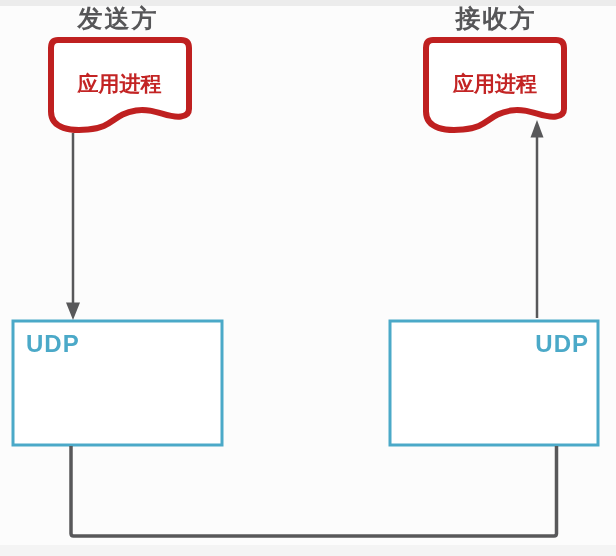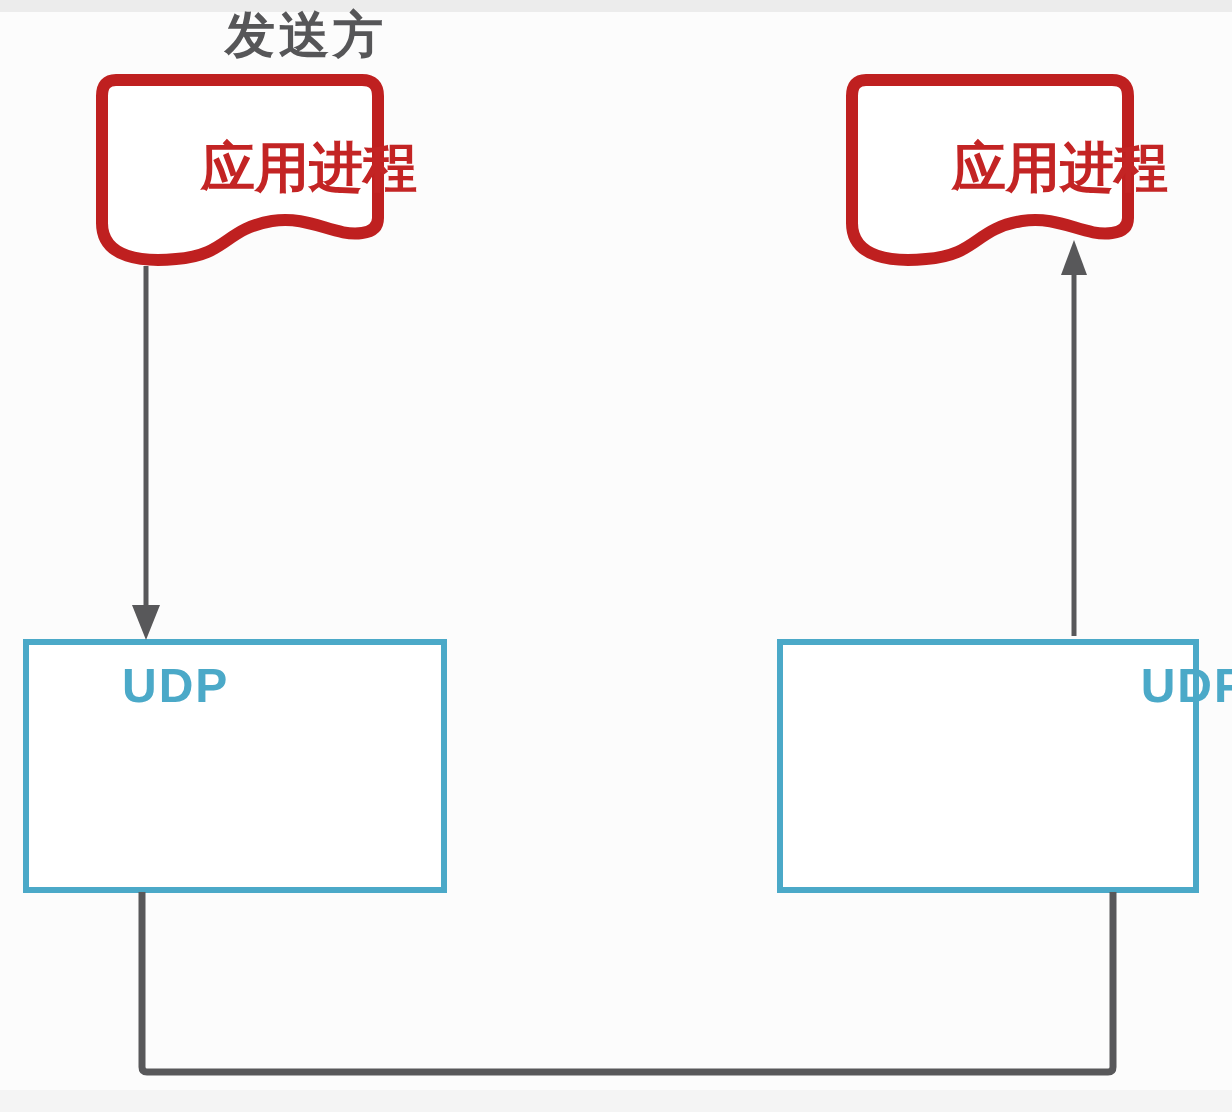--- a/index.html
+++ b/index.html
@@ -12,28 +12,28 @@
   }
   .edge-strip-top{
     position:absolute;left:0;top:0;width:616px;height:6px;
     background:#ececec;
   }
   .edge-strip-bottom{
     position:absolute;left:0;top:545px;width:616px;height:11px;
     background:#f4f4f4;
   }
   #diagram-svg{position:absolute;left:0;top:0;}
-  .label{position:absolute;text-align:center;white-space:nowrap;margin-left:35px;}
+  .label{position:absolute;text-align:center;white-space:nowrap;}
   .role-label{
     font-size:25px;font-weight:bold;line-height:30px;
     letter-spacing:2px;
     color:var(--label-gray,#565658);
   }
   .process-label{
-    font-size:27px;font-weight:bold;line-height:30px;
+    font-size:21px;font-weight:bold;line-height:30px;
     color:var(--process-text-red,#c32424);
   }
   .udp-label{
     font-size:24px;font-weight:bold;line-height:30px;
     letter-spacing:1px;
     color:var(--udp-teal,#4ba9c8);
   }
 </style>
 </head>
 <body>
@@ -65,20 +65,21 @@
     <g>
       <line x1="537" y1="318" x2="537" y2="135" stroke="#58585a" stroke-width="2.5"></line>
       <polygon points="537,120 530.5,137.5 543.5,137.5" fill="#58585a"></polygon>
     </g>
 
     <path d="M71,446 L71,533.5 Q71,536 73.5,536 L554,536 Q556.5,536 556.5,533.5 L556.5,446" fill="none" stroke="#58585a" stroke-width="3.5" stroke-linejoin="round"></path>
   </svg>
 
   <div class="label role-label" style="left:18px;top:3px;width:200px;">发送方</div>
 
+  <div class="label role-label" style="left:396px;top:3px;width:200px;">接收方</div>
 
   <div class="label process-label" style="left:50px;top:69px;width:139px;">应用进程</div>
 
   <div class="label process-label" style="left:426px;top:69px;width:138px;">应用进程</div>
 
   <div class="label udp-label" style="left:26px;top:329px;text-align:left;">UDP</div>
 
   <div class="label udp-label" style="left:389px;top:329px;width:200px;text-align:right;">UDP</div>
 
 </div>

